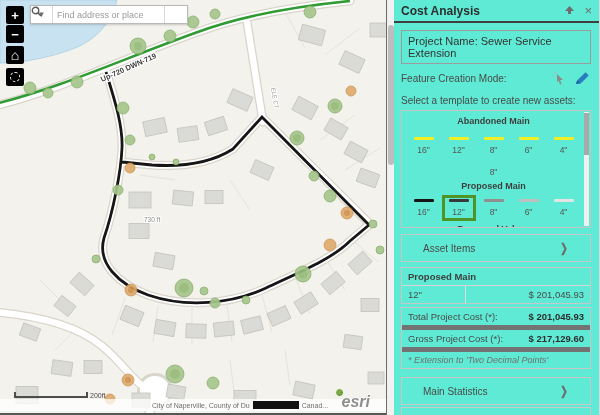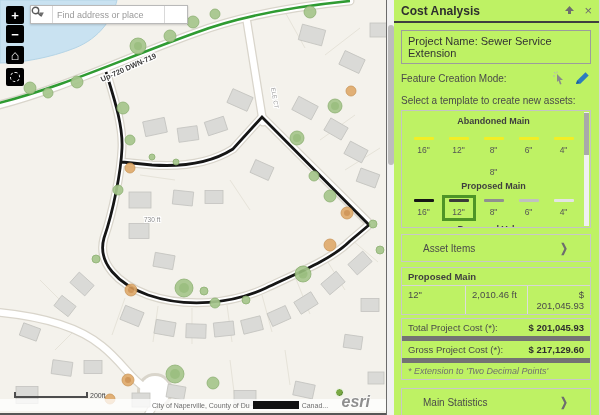--- a/index.html
+++ b/index.html
@@ -32,21 +32,21 @@
   .attrib { position:absolute; left:0; bottom:2px; width:386px; height:12px; background:rgba(255,255,255,.75); display:flex; align-items:center; font-size:7px; color:#6e6e6e; padding-left:152px; white-space:nowrap; }
   .attrib-toggle { display:inline-block; width:46px; height:8px; background:#111; margin:0 3px; position:relative; }
   .esri-logo { position:absolute; right:16px; bottom:3px; font-size:16px; font-weight:bold; font-style:italic; color:#8f8f8f; text-shadow:0 0 2px #fff,0 0 2px #fff,0 0 2px #fff; line-height:1; }
   .esri-globe { position:absolute; left:-7px; top:-6px; width:9px; height:9px; border-radius:50%; background:#7aa845; border:1px solid #fff; box-shadow:inset -1px -1px 0 #5c8a33; }
 
   
   .panel-scroll { position:absolute; left:386px; top:0; width:8px; height:415px; background:#f1f1f1; border-left:1px solid #6b6b6b; }
   .panel-scroll .thumb { position:absolute; left:1px; width:6px; top:25px; height:140px; background:#bdbdbd; border-radius:3px; }
 
   
-  .panel { position:absolute; left:394px; top:0; width:206px; height:415px; background:#bef264; border-right:1px solid #d8d8d8; font-size:10px; color:#4a4a4a; }
+  .panel { position:absolute; left:394px; top:0; width:206px; height:415px; background:#5eead4; border-right:1px solid #d8d8d8; font-size:10px; color:#4a4a4a; }
   .panel-header { height:23px; display:flex; align-items:center; padding:0 7px; border-bottom:2px solid #3f3f3f; }
   .panel-title { font-weight:bold; font-size:12px; color:#2e2e2e; flex:1; }
   .hdr-ic { color:#6e6e6e; margin-left:9px; cursor:pointer; display:flex; align-items:center; }
   .close-x { font-size:13px; line-height:1; }
 
   .panel-body { padding:7px 8px 0 7px; }
   .projbox { border:1px solid #9c9c9c; padding:4px 6px; font-size:11px; color:#333; }
   .fcm-row { display:flex; align-items:center; margin-top:7px; }
   .fcm-row .lbl { flex:1; }
   .fcm-ic { margin-left:7px; cursor:pointer; display:flex; }
@@ -453,21 +453,20 @@
 
       <div class="secrow">
         <span class="lbl">Asset Items</span>
         <span class="chev">❯</span>
       </div>
 
       <div class="tblbox">
         <div class="tbl-head">Proposed Main</div>
         <div class="tbl-row">
           <div class="c1">12"</div>
-          <div class="c2">2,010.46 ft</div>
           <div class="c3">$ 201,045.93</div>
         </div>
       </div>
       <div class="costbox">
         <div class="cost-row">
           <div class="cl">Total Project Cost (*):</div>
           <div class="cv">$ 201,045.93</div>
         </div>
         <div class="cost-row">
           <div class="cl">Gross Project Cost (*):</div>

